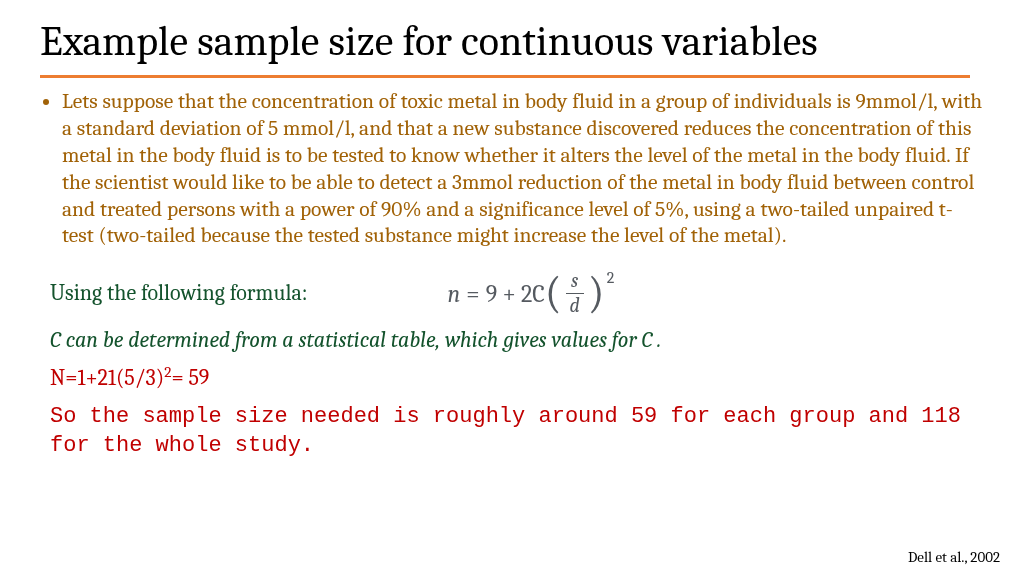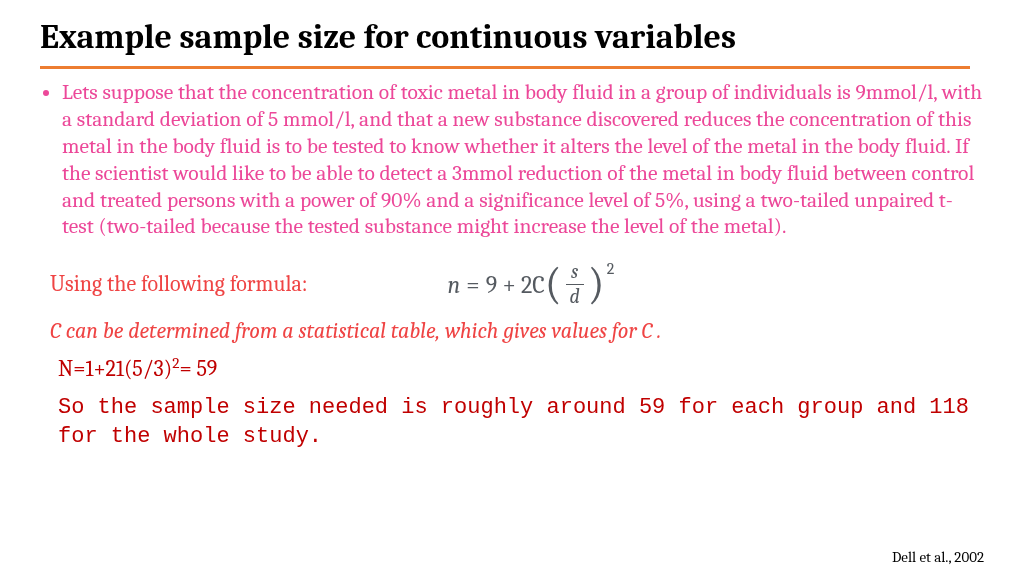--- a/index.html
+++ b/index.html
@@ -13,69 +13,69 @@
     overflow: hidden;
   }
   .slide {
     position: relative;
     width: 1024px;
     height: 576px;
     box-sizing: border-box;
     padding: 18px 40px 20px 40px;
   }
   .title {
-    font-weight: 700;
-    font-size: 34px;
+    font-weight: 400;
+    font-size: 42px;
     line-height: 1.12;
     margin: 0 0 10px 0;
   }
   .rule {
     height: 3px;
     background: #ed7d31;
     width: 930px;
     margin: 0 0 10px 0;
   }
   ul.body {
     margin: 0;
     padding: 0 0 0 22px;
     list-style: disc;
   }
   ul.body li {
     font-size: 21.5px;
     line-height: 1.25;
-    color: #ec4899;
+    color: #a16207;
     font-family: Cambria, Georgia, serif;
   }
   .row-formula {
     display: flex;
     align-items: center;
     gap: 140px;
     margin-top: 22px;
     margin-left: 10px;
   }
   .blue {
-    color: #ef4444;
+    color: #14532d;
     font-size: 22px;
     line-height: 1.35;
   }
   .blue-line {
     margin-left: 10px;
     margin-top: 10px;
     font-style: italic;
   }
   .red {
     color: #c00000;
     font-size: 22px;
     line-height: 1.35;
-    margin-left: 18px;
+    margin-left: 10px;
     margin-top: 8px;
   }
   .citation {
     position: absolute;
-    right: 40px;
+    right: 24px;
     bottom: 10px;
     font-size: 15px;
     color: #000;
   }
   .formula {
     font-family: 'Cambria Math', Cambria, 'Times New Roman', serif;
     font-size: 24px;
     color: #555a60;
     display: flex;
     align-items: center;

